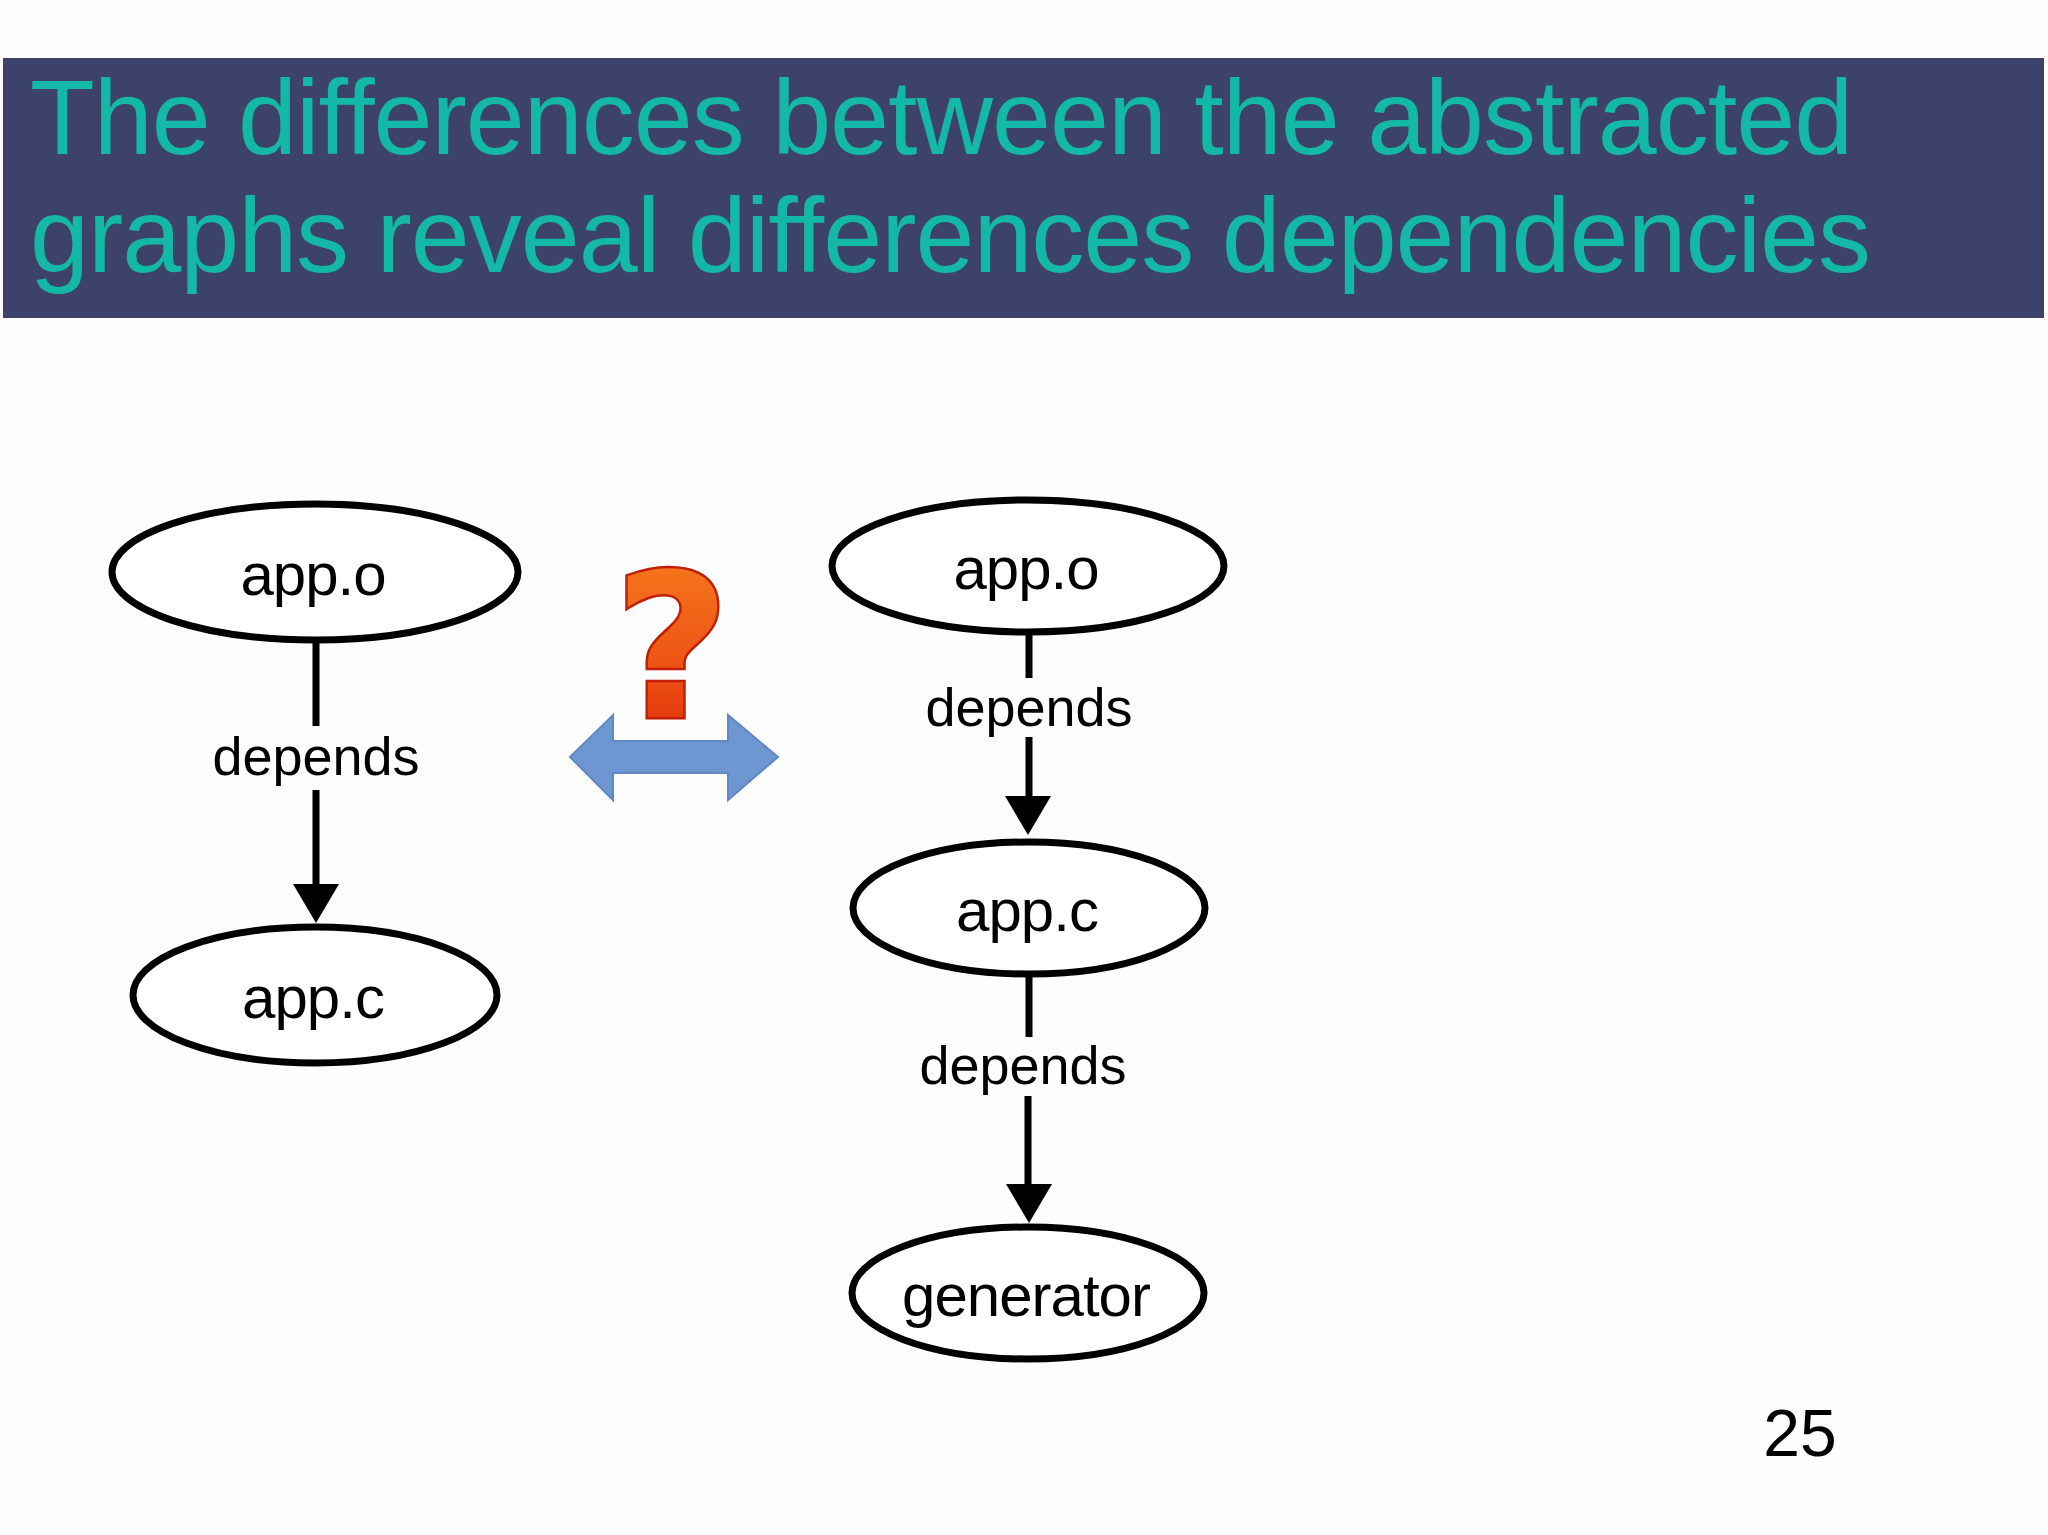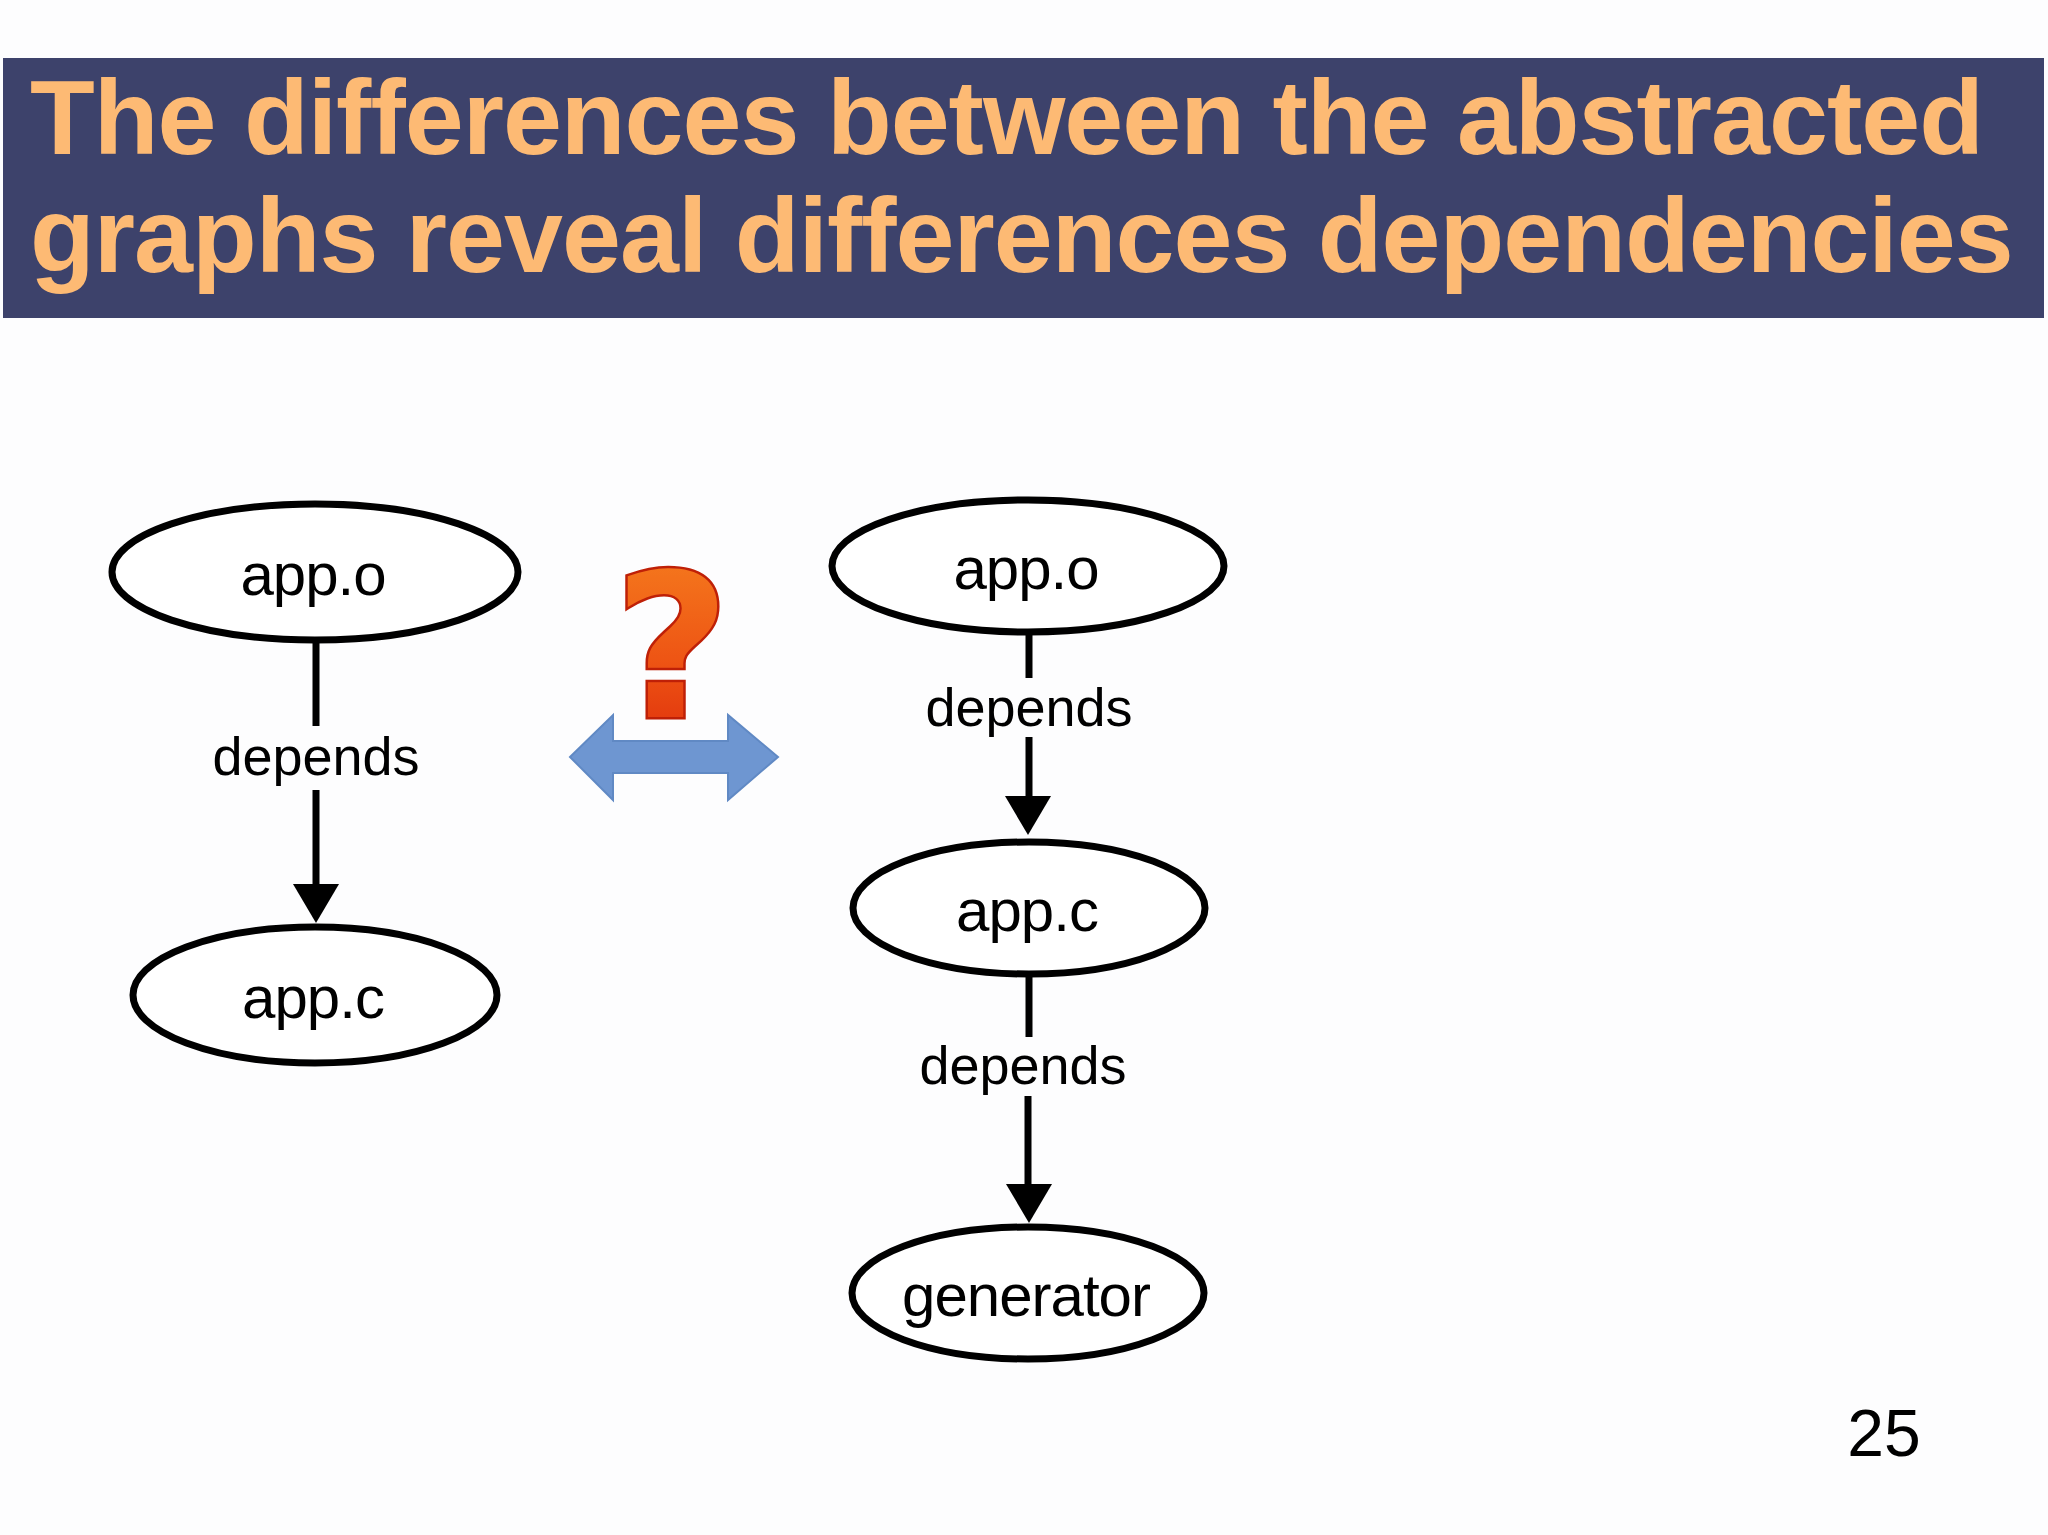--- a/index.html
+++ b/index.html
@@ -22,23 +22,22 @@
     width: 2041px;
     height: 260px;
     background: #3d426b;
     box-sizing: border-box;
   }
   .title-text {
     padding: 0 8px 0 27px;
     font-size: 106px;
     line-height: 118px;
     letter-spacing: -1px;
-    color: #fdba74;
+    color: #14b8a6;
     white-space: nowrap;
-    font-weight: bold;
   }
   .diagram-svg {
     position: absolute;
     left: 0;
     top: 0;
     width: 2048px;
     height: 1535px;
   }
   .node-ellipse {
     fill: #ffffff;
@@ -75,21 +74,21 @@
     paint-order: stroke fill;
   }
   .double-arrow {
     fill: #6e96d1;
     stroke: #6089c4;
     stroke-width: 2px;
     stroke-linejoin: miter;
   }
   .page-number {
     position: absolute;
-    left: 1839px;
+    left: 1755px;
     top: 1400px;
     width: 90px;
     text-align: center;
     font-size: 66px;
     line-height: 1.0;
     color: #000000;
   }
 </style>
 </head>
 <body>

